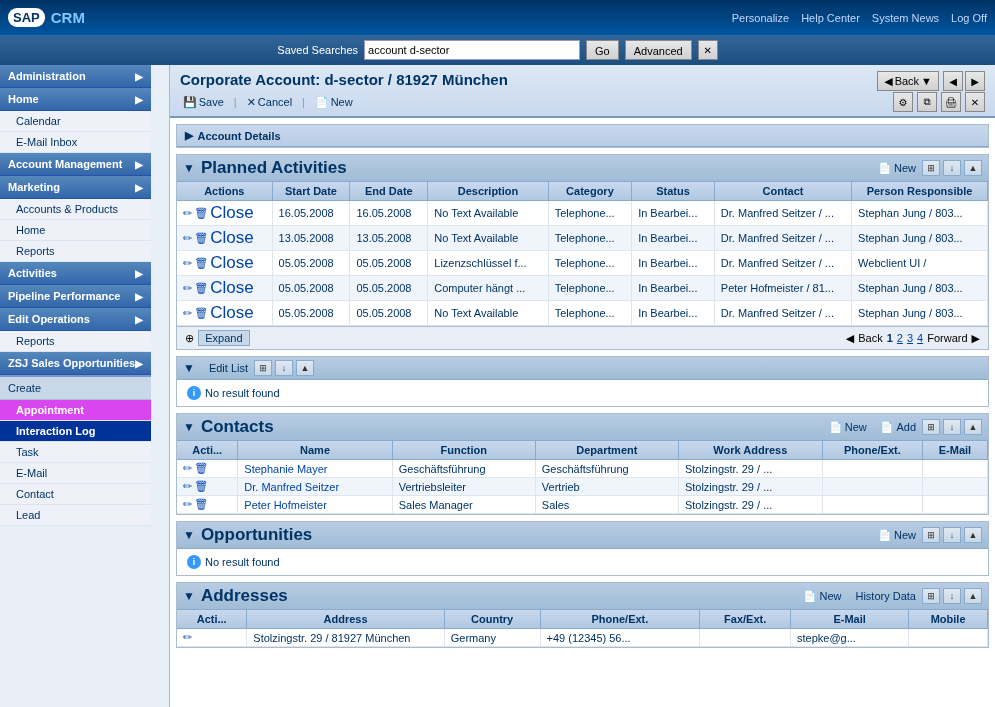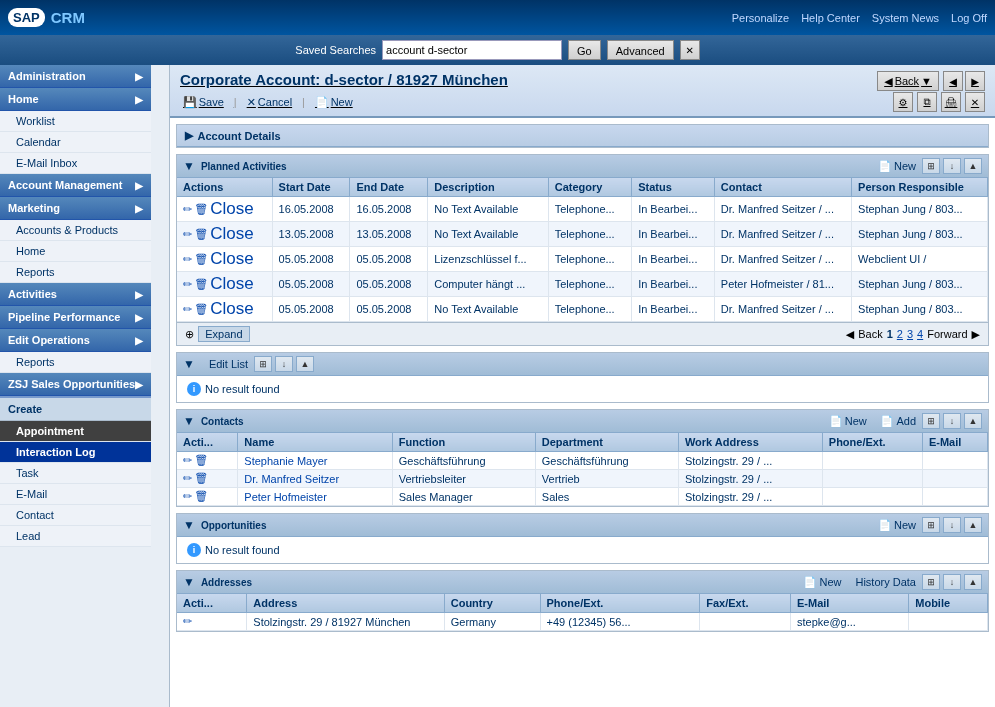--- a/index.html
+++ b/index.html
@@ -52,21 +52,21 @@
       justify-content: center;
       padding: 0 6px;
       gap: 6px;
     }
     #search-bar label {
       color: white;
       font-size: 11px;
     }
     #search-input {
       height: 20px;
-      width: 180px;
+      width: 216px;
       font-size: 11px;
       border: 1px solid #99b;
       padding: 1px 3px;
     }
     #go-button, #advanced-button {
       height: 20px;
       font-size: 11px;
       background: linear-gradient(to bottom, #e8e8e8, #d0d0d0);
       border: 1px solid #888;
       cursor: pointer;
@@ -113,41 +113,40 @@
     }
     .sidebar-item.active {
       background: #003399;
       color: white;
       font-weight: bold;
     }
 
     .sidebar-create-header {
       background: #c8d8e8;
       color: #003366;
-      font-weight: bold;
+      font-weight: normal;
       font-size: 11px;
       padding: 5px 8px;
       border-bottom: 1px solid #aabbcc;
       border-top: 2px solid #7799cc;
     }
 
     
     #main {
       flex: 1;
       background: white;
       overflow-y: auto;
       overflow-x: hidden;
     }
 
     
     #content-header {
       background: linear-gradient(to bottom, #dde8f5, #c8d8ee);
       border-bottom: 2px solid #7799bb;
       padding: 6px 10px 4px 10px;
-      text-decoration: underline;
     }
     #page-title-text {
       font-size: 15px;
       font-weight: bold;
       color: #003366;
       margin-bottom: 4px;
     }
     #toolbar {
       display: flex;
       align-items: center;
@@ -190,21 +189,21 @@
     .section-header {
       background: linear-gradient(to bottom, #b8cce4, #a0bcd6);
       padding: 3px 6px;
       display: flex;
       align-items: center;
       gap: 6px;
       border-bottom: 1px solid #88aacc;
     }
     .section-title {
       font-weight: bold;
-      font-size: 10px;
+      font-size: 17px;
       color: #003366;
       flex: 1;
     }
     .section-toggle {
       color: #003366;
       font-size: 12px;
       cursor: pointer;
     }
     .section-header-btns {
       display: flex;
@@ -230,21 +229,21 @@
       border-collapse: collapse;
       font-size: 11px;
     }
     .data-table th {
       background: linear-gradient(to bottom, #c8d8ee, #b0c8e0);
       color: #003366;
       font-weight: bold;
       padding: 3px 6px;
       border-right: 1px solid #88aacc;
       border-bottom: 1px solid #88aacc;
-      text-align: left;
+      text-align: center;
       white-space: nowrap;
     }
     .data-table td {
       padding: 2px 6px;
       border-right: 1px solid #dde5ee;
       border-bottom: 1px solid #dde5ee;
       white-space: nowrap;
       overflow: hidden;
       max-width: 120px;
       text-overflow: ellipsis;
@@ -431,23 +430,20 @@
     <div id="sidebar-nav">
       <div class="sidebar-header">
         <span>Administration</span>
         <span class="arrow">▶</span>
       </div>
       <div class="sidebar-header">
         <span>Home</span>
         <span class="arrow">▶</span>
       </div>
       <div class="sidebar-item">
-        <span>Worklist</span>
-      </div>
-      <div class="sidebar-item">
         <span>Calendar</span>
       </div>
       <div class="sidebar-item">
         <span>E-Mail Inbox</span>
       </div>
       <div class="sidebar-header">
         <span>Account Management</span>
         <span class="arrow">▶</span>
       </div>
       <div class="sidebar-header">
@@ -479,21 +475,21 @@
         <span>Reports</span>
       </div>
       <div class="sidebar-header">
         <span>ZSJ Sales Opportunities</span>
         <span class="arrow">▶</span>
       </div>
 
       <div class="sidebar-create-header">
         <span>Create</span>
       </div>
-      <div class="sidebar-item active" style="background: #404040; color: white; font-weight: bold;">
+      <div class="sidebar-item active" style="background: #d946ef; color: white; font-weight: bold;">
         <span>Appointment</span>
       </div>
       <div class="sidebar-item active" style="background: rgb(0, 51, 153); color: white; font-weight: bold;">
         <span>Interaction Log</span>
       </div>
       <div class="sidebar-item">
         <span>Task</span>
       </div>
       <div class="sidebar-item">
         <span>E-Mail</span>

